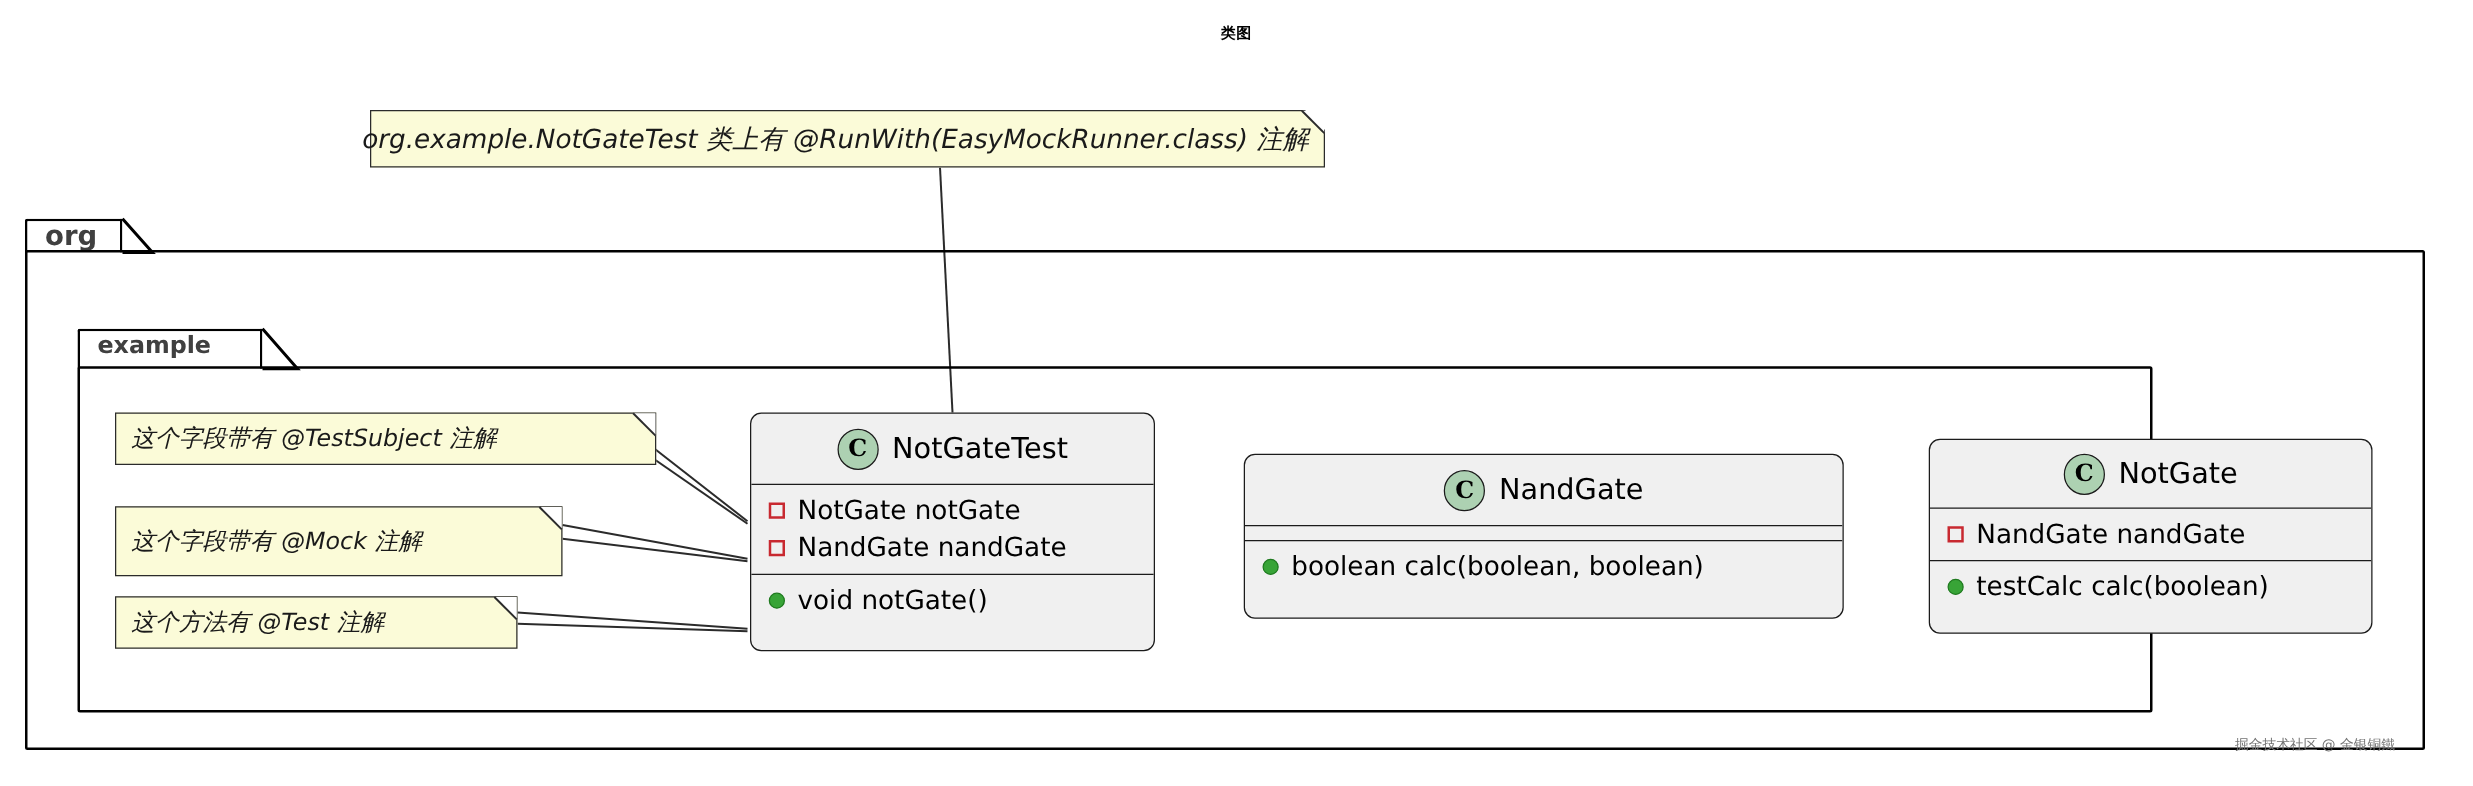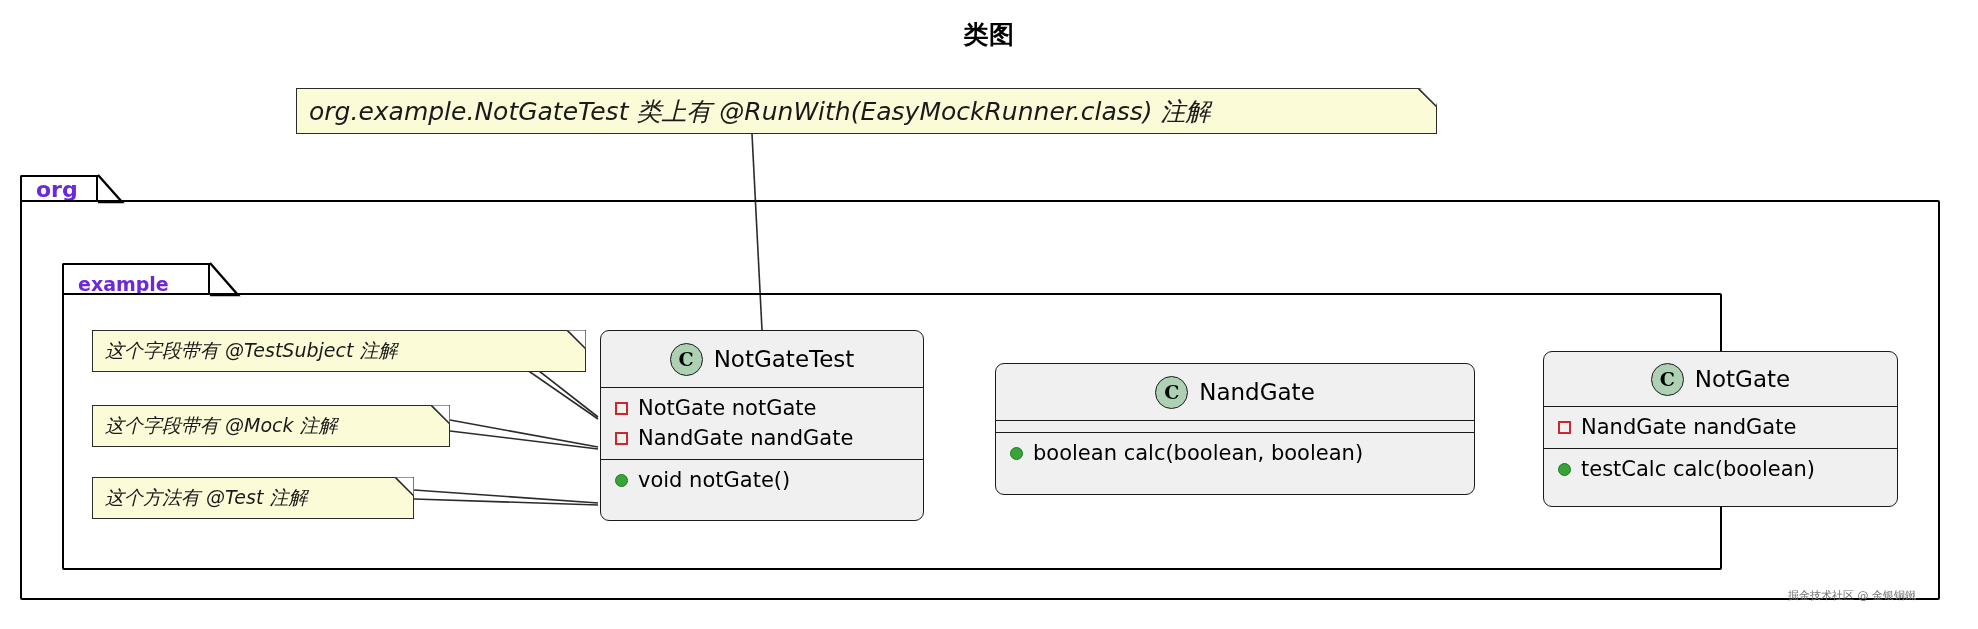--- a/index.html
+++ b/index.html
@@ -22,21 +22,21 @@
     height: 629px;
   }
 
   
   #diagram-title {
     position: absolute;
     left: 0;
     top: 18px;
     width: 1978px;
     text-align: center;
-    font-size: 25px;
+    font-size: 12px;
     font-weight: bold;
     color: #000000;
     letter-spacing: 0.5px;
   }
 
   
   .note {
     position: absolute;
     background: #fbfbd8;
     border: 1.6px solid #2b2b2b;
@@ -62,36 +62,37 @@
     right: -2px;
     top: -2px;
     width: 25px;
     height: 25px;
     pointer-events: none;
   }
 
   #note-runwith {
     left: 296px;
     top: 88px;
-    width: 1141px;
+    width: 764px;
     height: 46px;
-    font-size: 25px;
+    font-size: 21px;
+    justify-content: flex-end;
   }
   #note-testsubject {
     left: 92px;
     top: 330px;
-    width: 494px;
+    width: 433px;
     height: 42px;
     font-size: 19px;
   }
   #note-mock {
     left: 92px;
     top: 405px;
     width: 358px;
-    height: 42px;
+    height: 56px;
     font-size: 19px;
   }
   #note-test {
     left: 92px;
     top: 477px;
     width: 322px;
     height: 42px;
     font-size: 19px;
   }
 
@@ -103,24 +104,24 @@
     box-sizing: border-box;
     border-radius: 2px;
   }
   .package-tab {
     position: absolute;
     border: 2.4px solid #000000;
     border-bottom: none;
     background: #ffffff;
     box-sizing: border-box;
     display: flex;
-    align-items: flex-end;
+    align-items: flex-start;
     padding-left: 14px;
     font-weight: bold;
-    color: #6d28d9;
+    color: #404040;
     border-top-left-radius: 2px;
   }
   .package-tab-slant {
     position: absolute;
     pointer-events: none;
   }
 
   #package-org {
     left: 20px;
     top: 200px;

